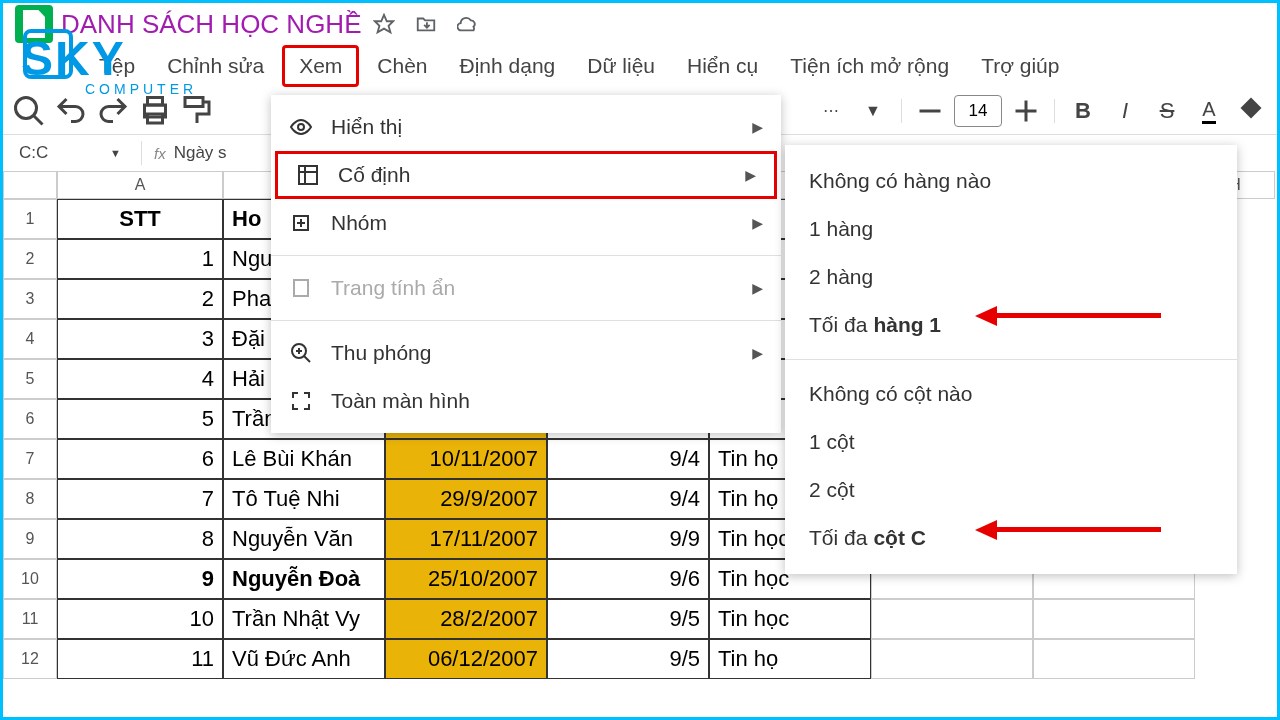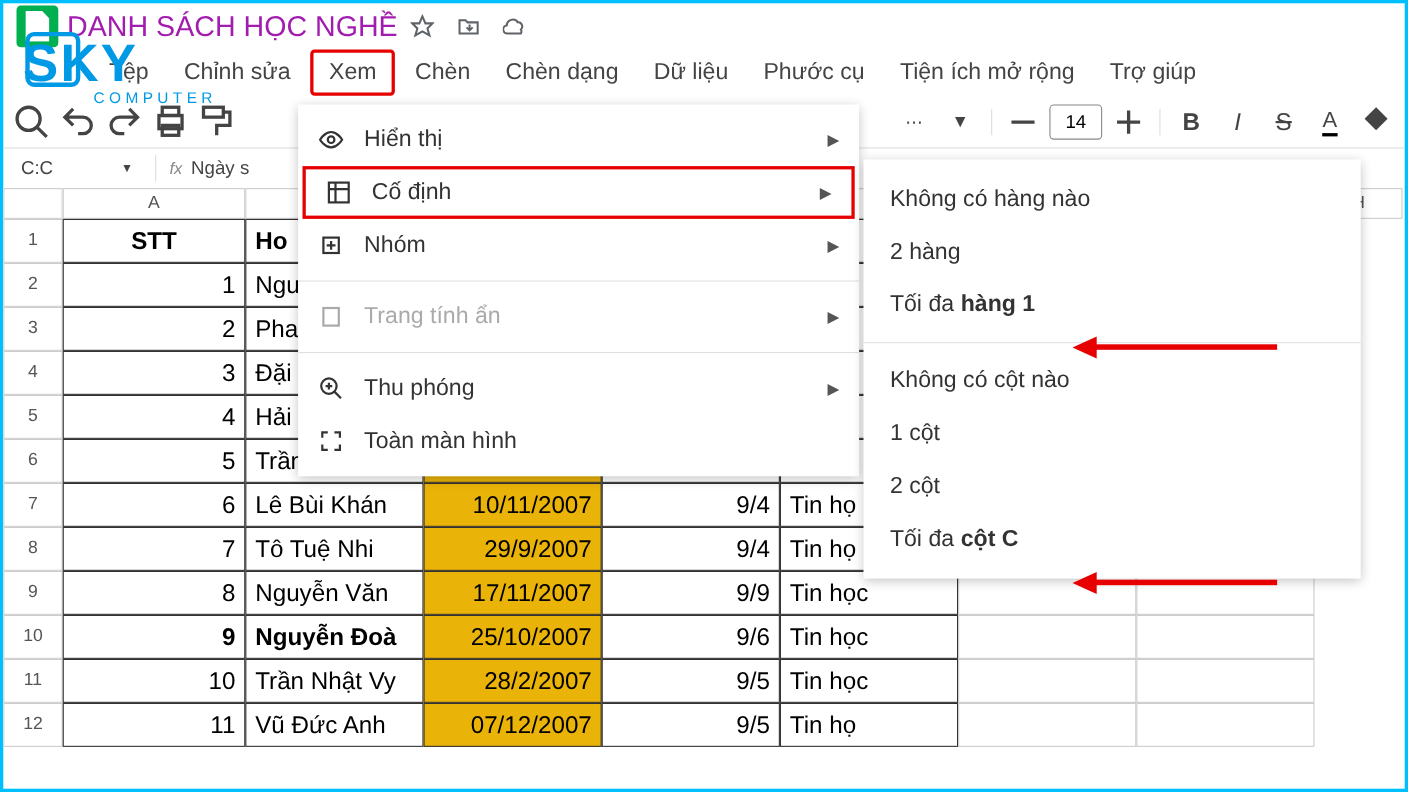--- a/index.html
+++ b/index.html
@@ -88,23 +88,23 @@
           <path d="M18 15a4 4 0 0 0-3-7 6 6 0 0 0-11 3 4 4 0 0 0 1 8h13a4 4 0 0 0 0-4z"></path>
         </svg></span>
   </div>
 </div>
 
 <div class="menubar">
   <div class="menubar-item">Tệp</div>
   <div class="menubar-item">Chỉnh sửa</div>
   <div class="menubar-item active">Xem</div>
   <div class="menubar-item">Chèn</div>
-  <div class="menubar-item">Chèn dạng</div>
+  <div class="menubar-item">Định dạng</div>
   <div class="menubar-item">Dữ liệu</div>
-  <div class="menubar-item">Phước cụ</div>
+  <div class="menubar-item">Hiển cụ</div>
   <div class="menubar-item">Tiện ích mở rộng</div>
   <div class="menubar-item">Trợ giúp</div>
 </div>
 
 <div class="toolbar">
   <div class="tool-btn">
       <svg viewBox="0 0 24 24" fill="none" stroke="currentColor" stroke-width="2">
         <circle cx="10" cy="10" r="7"></circle>
         <line x1="15" y1="15" x2="21" y2="21"></line>
       </svg>
@@ -294,21 +294,21 @@
     <div class="cell right selected" style="width:162px">28/2/2007</div>
     <div class="cell right" style="width:162px">9/5</div>
     <div class="cell" style="width:162px">Tin học</div>
     <div class="cell light-border" style="width:162px"></div>
     <div class="cell light-border" style="width:162px"></div>
       </div>
       <div class="row">
     <div class="row-header">12</div>
     <div class="cell right" style="width:166px">11</div>
     <div class="cell" style="width:162px">Vũ Đức Anh</div>
-    <div class="cell right selected" style="width:162px">07/12/2007</div>
+    <div class="cell right selected" style="width:162px">06/12/2007</div>
     <div class="cell right" style="width:162px">9/5</div>
     <div class="cell" style="width:162px">Tin họ</div>
     <div class="cell light-border" style="width:162px"></div>
     <div class="cell light-border" style="width:162px"></div>
       </div>
     </div>
 </div>
 
 <div class="dropdown-menu">
   <div class="menu-item">
@@ -371,20 +371,21 @@
         <svg viewBox="0 0 24 24" fill="none" stroke="currentColor" stroke-width="2">
           <path d="M4 9V4h5M20 9V4h-5M4 15v5h5M20 15v5h-5"></path>
         </svg>
       </span>
     <span>Toàn màn hình</span>
   </div>
 </div>
 
 <div class="submenu">
   <div class="submenu-item">Không có hàng nào</div>
+  <div class="submenu-item">1 hàng</div>
   <div class="submenu-item">2 hàng</div>
   <div class="submenu-item">
       <span>Tối đa</span>
       <span class="bold-part">hàng 1</span>
     </div>
   <div class="submenu-sep"></div>
   <div class="submenu-item">Không có cột nào</div>
   <div class="submenu-item">1 cột</div>
   <div class="submenu-item">2 cột</div>
   <div class="submenu-item">

